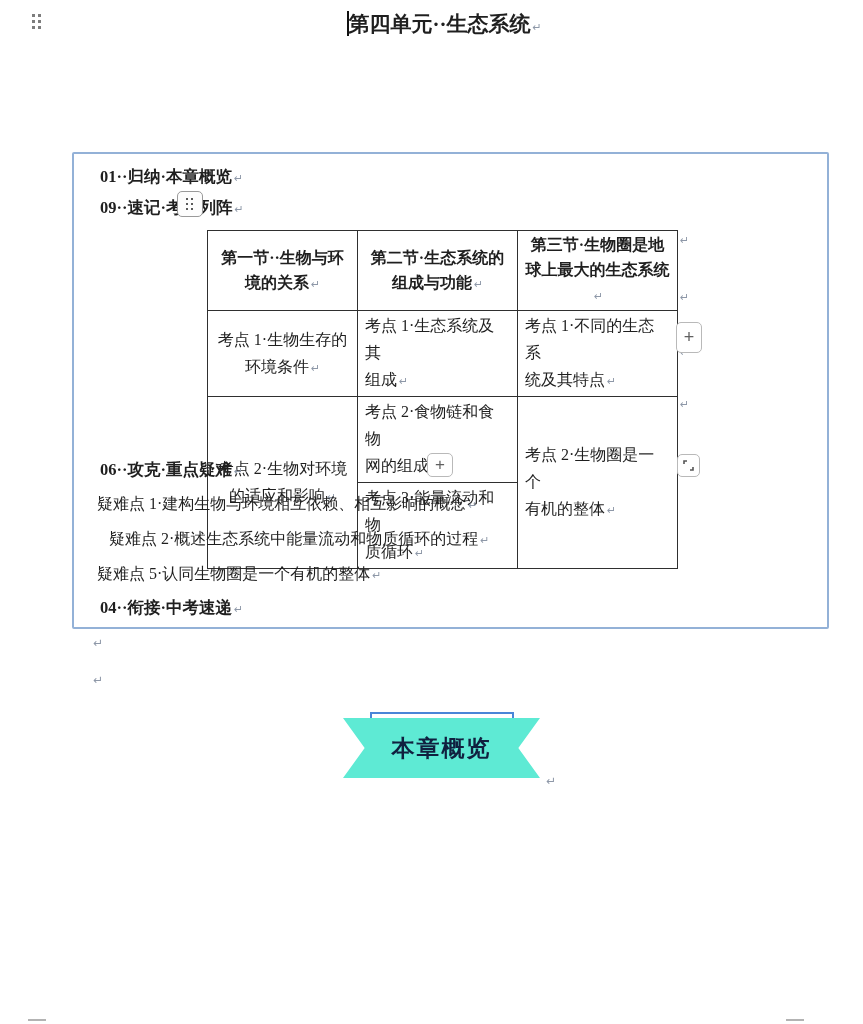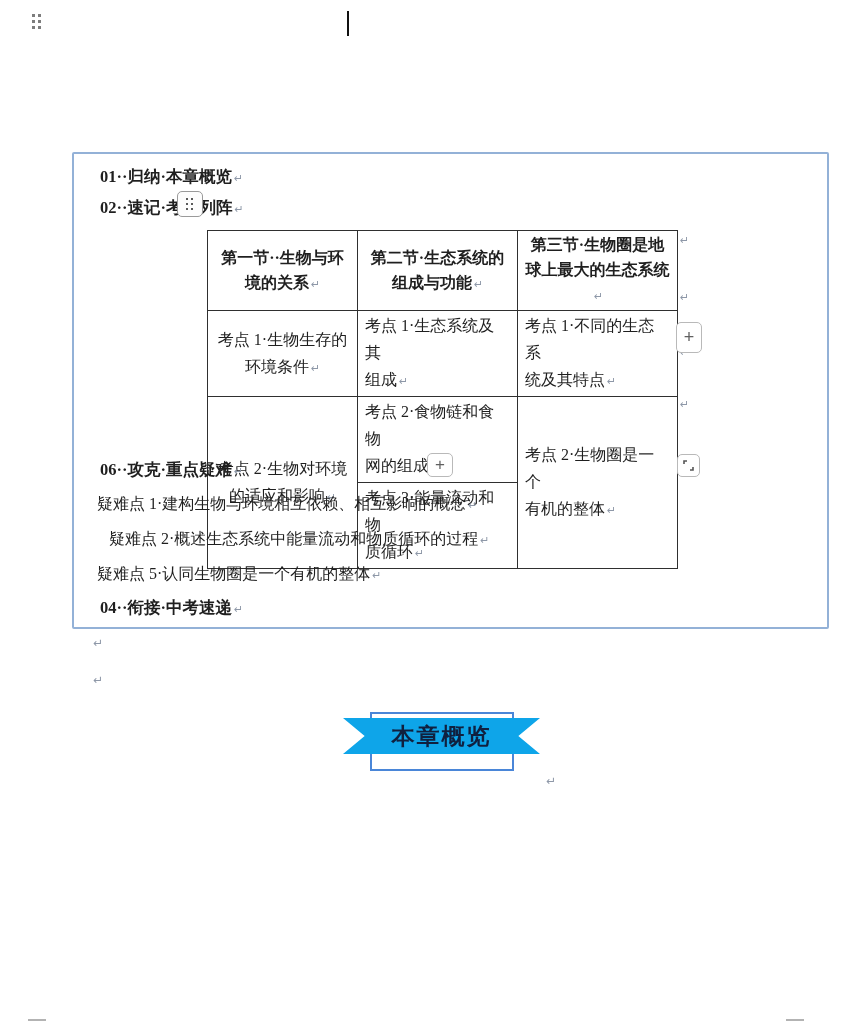--- a/index.html
+++ b/index.html
@@ -58,22 +58,22 @@
   .sqbtn { position:absolute; border:1.5px solid #b9b9b9; border-radius:5px; background:#fff;
     color:#606060; font-family:"Liberation Sans","DejaVu Sans",sans-serif;
     display:flex; align-items:center; justify-content:center; cursor:pointer; }
   .plus-right  { left:676px; top:322px; width:26px; height:31px; font-size:18px; }
   .plus-bottom { left:427px; top:453px; width:26px; height:24px; font-size:17px; }
   .resizebtn   { left:677px; top:454px; width:23px; height:23px; }
 
   
   .banner-outline { position:absolute; left:370px; top:712px; width:144px; height:59px;
     border:2.5px solid #4a86d8; background:transparent; }
-  .banner-ribbon { position:absolute; left:343px; top:718px; width:197px; height:36px;
-    background:#0ea5e9;
+  .banner-ribbon { position:absolute; left:343px; top:718px; width:197px; height:60px;
+    background:#5eead4;
     clip-path:polygon(0 0, 100% 0, 89% 50%, 100% 100%, 0 100%, 11% 50%);
     display:flex; align-items:center; justify-content:center; }
   .banner-label { font-family:"Liberation Sans","DejaVu Sans",sans-serif;
     font-weight:bold; font-size:23px; color:#10203f; letter-spacing:2px; }
 
   .freepm { position:absolute; font-family:"DejaVu Sans",sans-serif; font-size:12px; color:#8e98a8; }
   .pm-a { left:93px;  top:636px; }
   .pm-b { left:93px;  top:673px; }
   .pm-banner { left:546px; top:774px; }
 
@@ -89,29 +89,32 @@
     <span></span>
       <span></span>
       <span></span>
       <span></span>
       <span></span>
       <span></span>
   </div>
 
   <div class="cursorbar"></div>
 
+  <div class="titlewrap t-unit" style="position:absolute;">
+    <span>第四单元··生态系统</span><span class="pmark">↵</span>
+  </div>
 
   <div class="tocbox"></div>
 
   <div class="tline bold l01">
     <span>01··归纳·本章概览</span><span class="pmark">↵</span>
   </div>
 
   <div class="tline bold l02">
-    <span>02··速记·考</span><span class="handlewrap"><span>点</span><span class="movehandle">
+    <span>09··速记·考</span><span class="handlewrap"><span>点</span><span class="movehandle">
           <span class="dg">
             <span></span>
             <span></span>
             <span></span>
             <span></span>
             <span></span>
             <span></span>
           </span>
         </span></span><span>列阵</span><span class="pmark">↵</span>
   </div>

